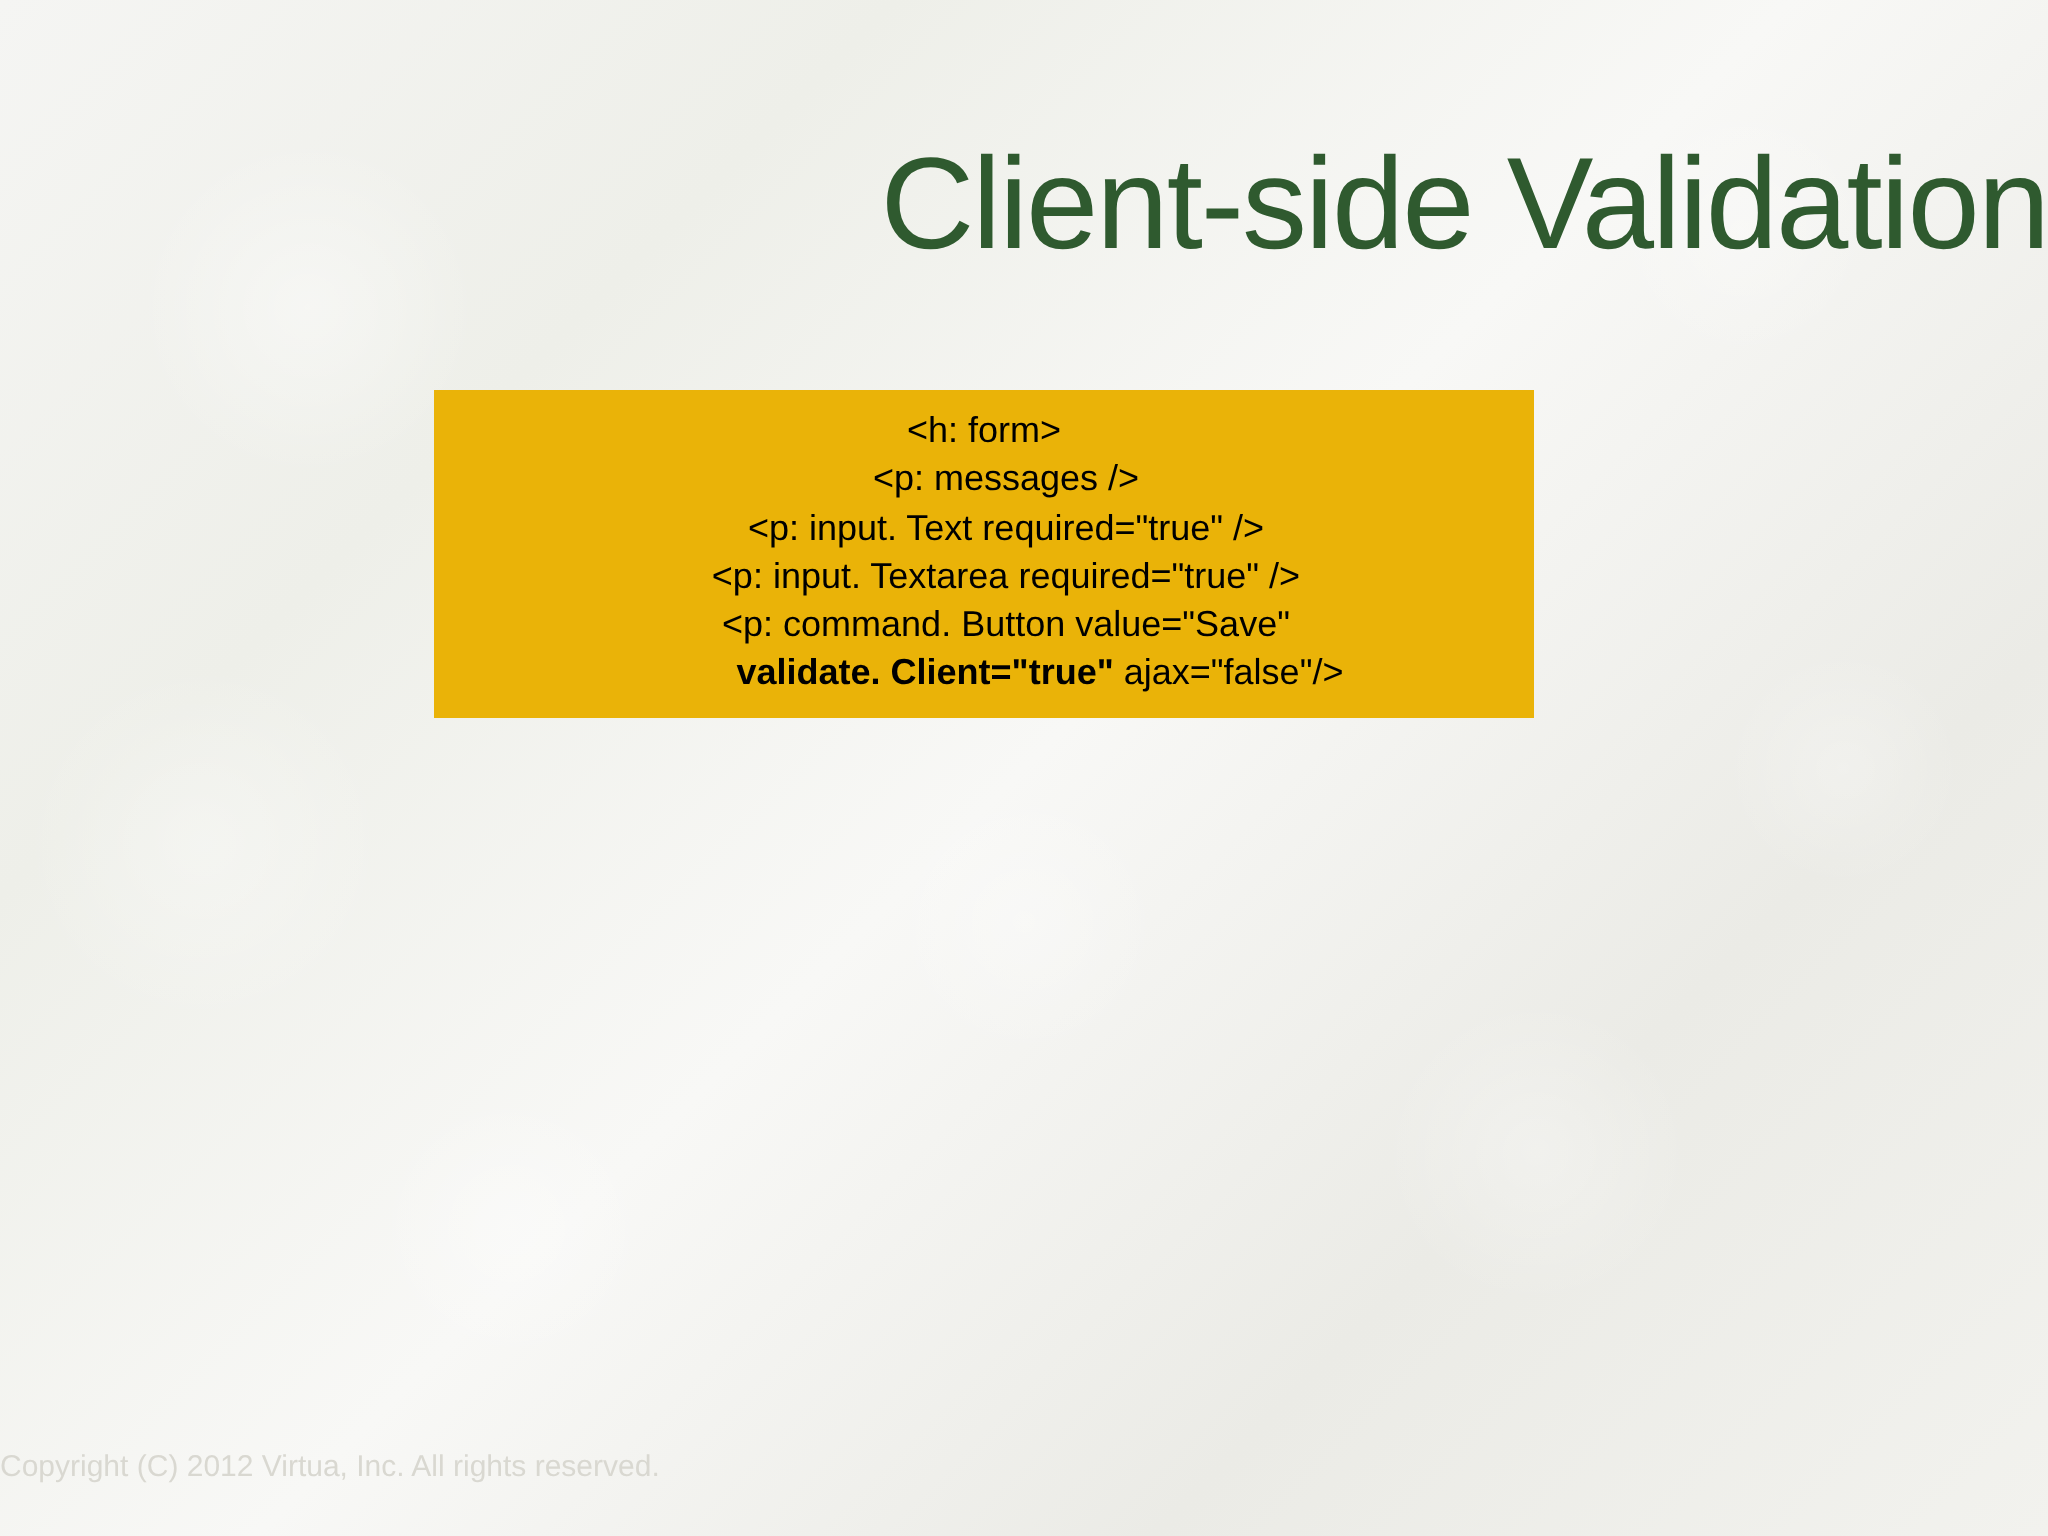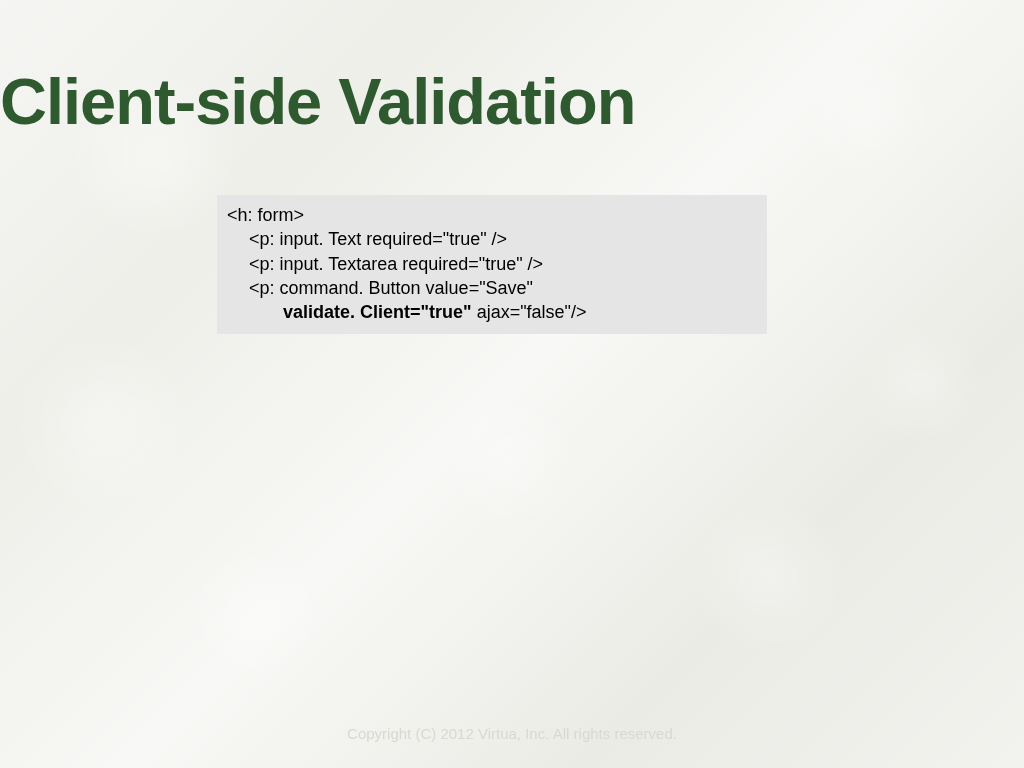--- a/index.html
+++ b/index.html
@@ -30,66 +30,68 @@
         radial-gradient(circle at 75% 75%, rgba(255,255,255,0.3) 0%, transparent 8%),
         radial-gradient(circle at 90% 50%, rgba(255,255,255,0.25) 0%, transparent 6%),
         radial-gradient(circle at 10% 55%, rgba(255,255,255,0.3) 0%, transparent 9%);
       pointer-events: none;
     }
     .slide-title {
       position: absolute;
       top: 64px;
       left: 0;
       right: 0;
-      text-align: left;
+      text-align: right;
       font-size: 65px;
-      font-weight: bold;
+      font-weight: normal;
       color: #2f5a2f;
       letter-spacing: -1px;
     }
     .code-block {
       position: absolute;
       top: 195px;
       left: 217px;
       width: 550px;
-      background: #e5e5e5;
+      background: #eab308;
       padding: 8px 10px 10px 10px;
       font-family: Arial, Helvetica, sans-serif;
       font-size: 18px;
       line-height: 1.35;
       color: #000;
+      text-align: center;
     }
     .code-line {
       white-space: pre;
     }
     .indent1 {
       padding-left: 22px;
     }
     .indent2 {
       padding-left: 56px;
     }
     .bold {
       font-weight: bold;
     }
     .footer {
       position: absolute;
       bottom: 26px;
       left: 0;
       right: 0;
-      text-align: center;
+      text-align: left;
       font-size: 15px;
       color: #d9d8d1;
     }
   </style>
 </head>
 <body>
 
 <h1 class="slide-title">Client-side Validation</h1>
 
 <div class="code-block">
   <div class="code-line">&lt;h: form&gt;</div>
+  <div class="code-line indent1">&lt;p: messages /&gt;</div>
   <div class="code-line indent1">&lt;p: input. Text required="true" /&gt;</div>
   <div class="code-line indent1">&lt;p: input. Textarea required="true" /&gt;</div>
   <div class="code-line indent1">&lt;p: command. Button value="Save"</div>
   <div class="code-line indent2"><span class="bold">validate. Client="true"</span><span> ajax="false"/&gt;</span></div>
 </div>
 
 <div class="footer">Copyright (C) 2012 Virtua, Inc. All rights reserved.</div>
 
 </body></html>

